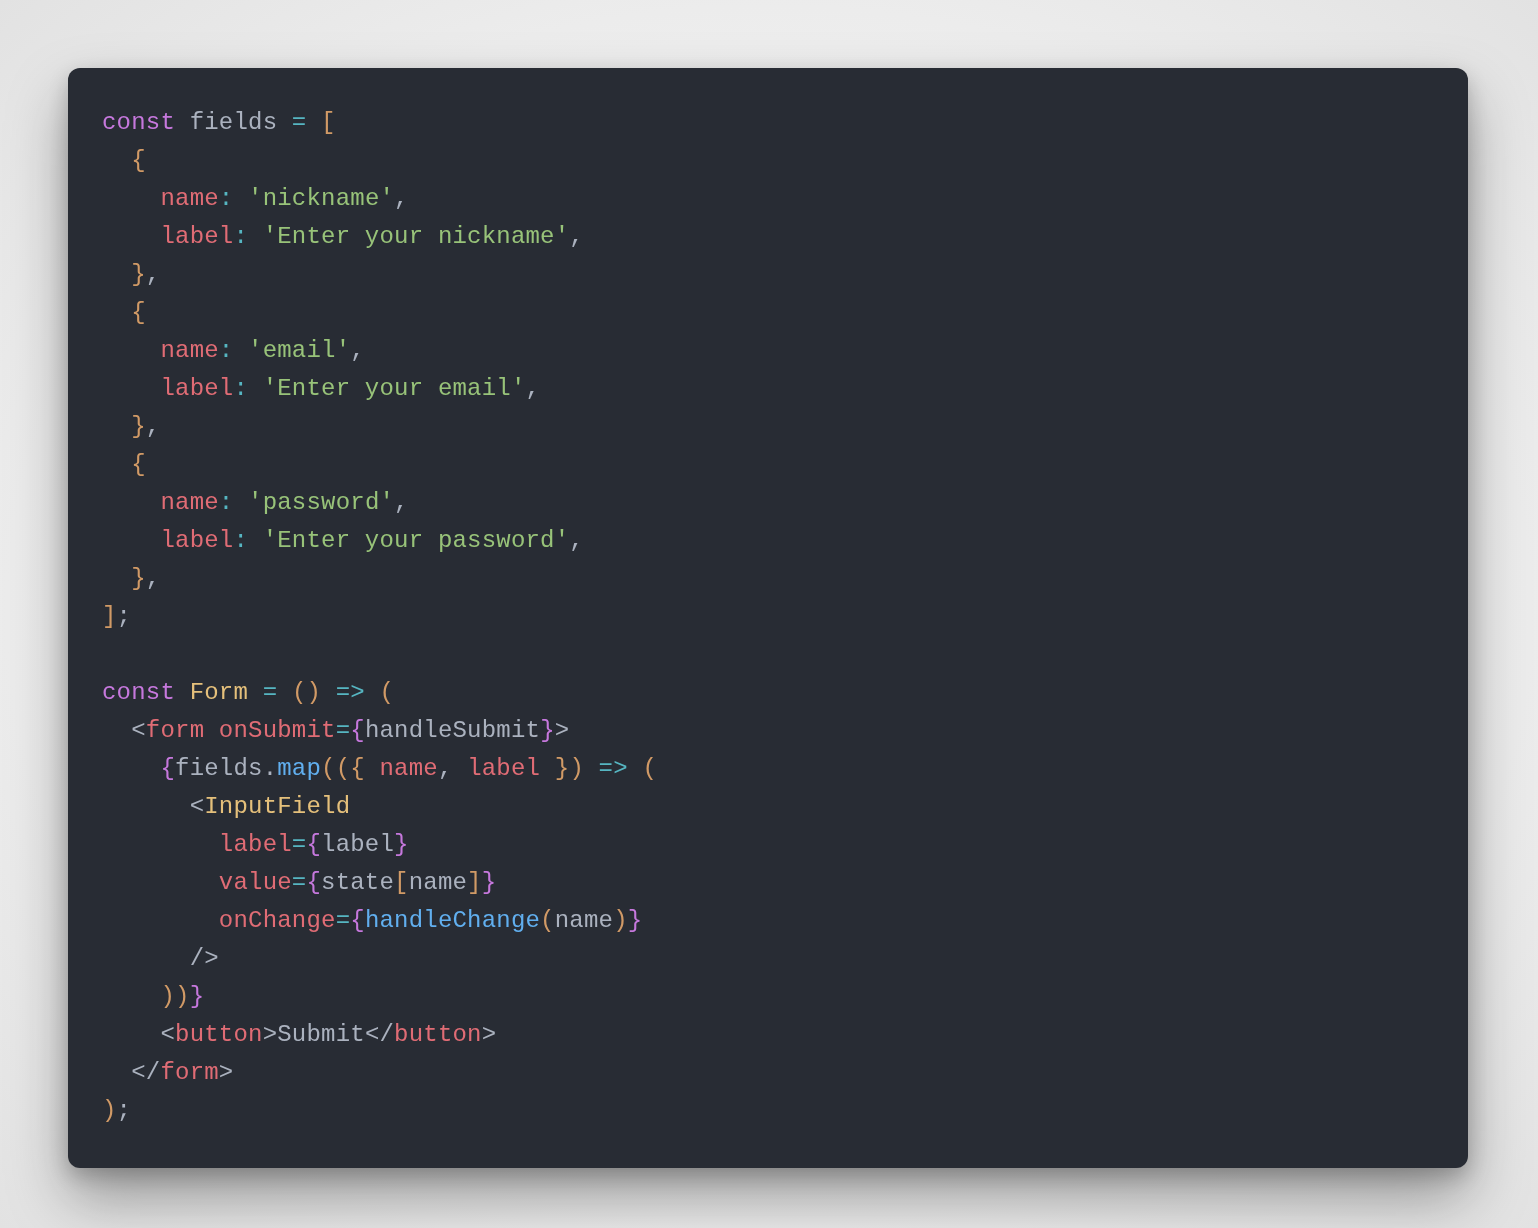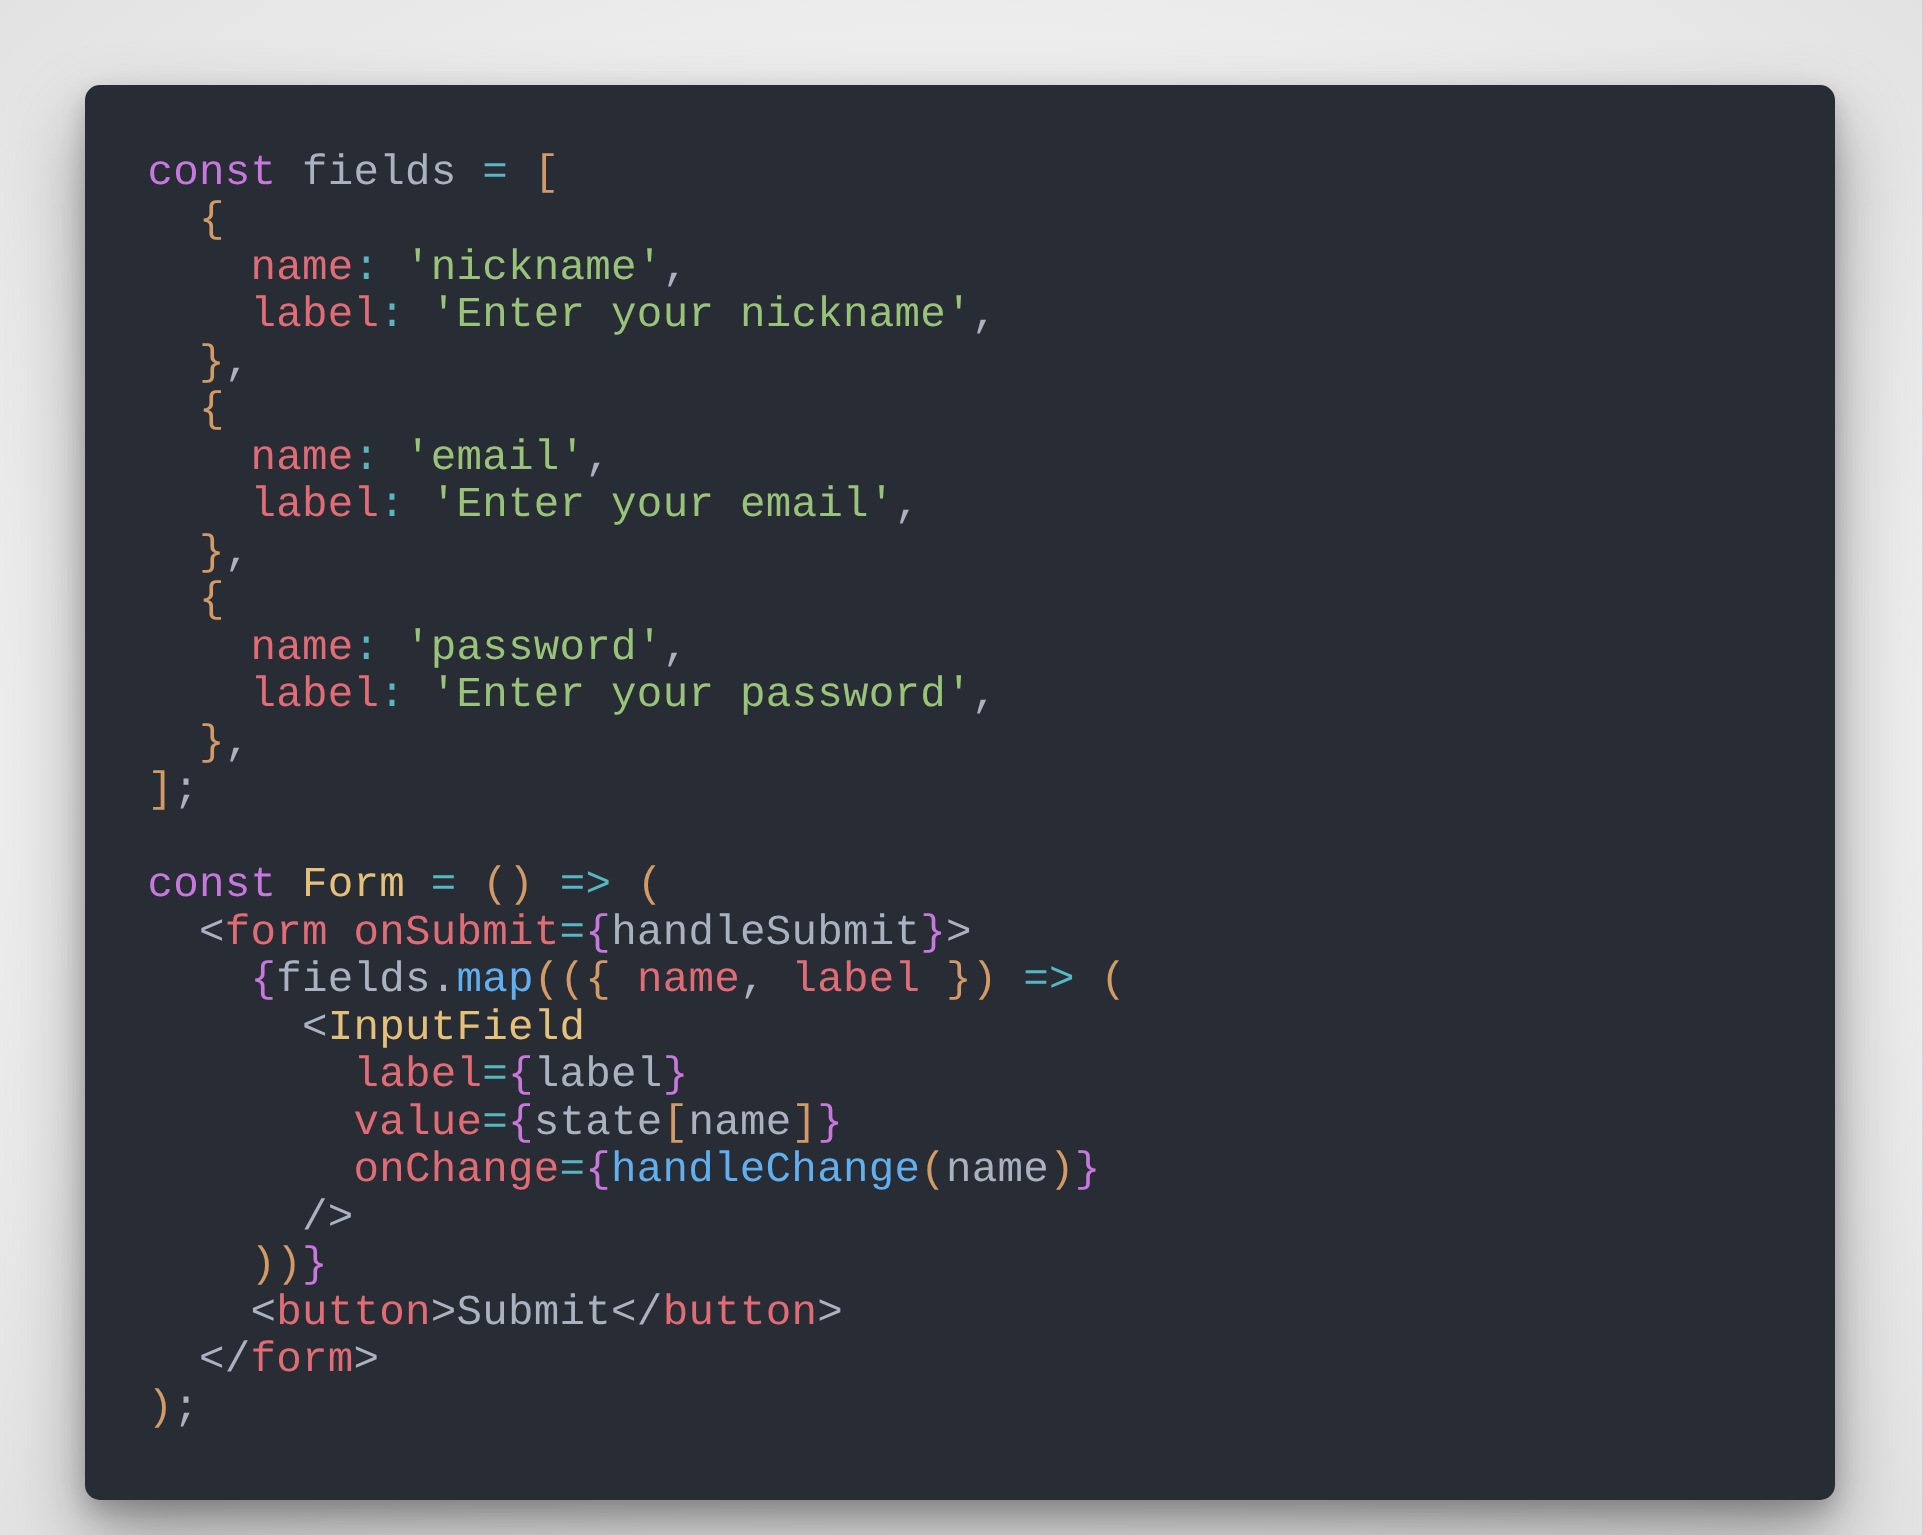--- a/index.html
+++ b/index.html
@@ -18,23 +18,23 @@
     top: 68px;
     width: 1400px;
     box-sizing: border-box;
     background: #282c34;
     border-radius: 12px;
     padding: 36px 34px 38px 34px;
     box-shadow: 0 30px 60px rgba(0,0,0,0.35), 0 8px 20px rgba(0,0,0,0.20);
     color: #abb2bf;
   }
   pre.code {
-    margin: 16px;
+    margin: 0;
     font-family: inherit;
-    font-size: 34px;
+    font-size: 24px;
     line-height: 38px;
     white-space: pre;
     letter-spacing: 0.2px;
   }
   
   .kw      { color: #c678dd; } 
   .fg      { color: #abb2bf; }
   .op      { color: #56b6c2; } 
   .brace   { color: #d19a66; }
   .attr    { color: #e06c75; } 

